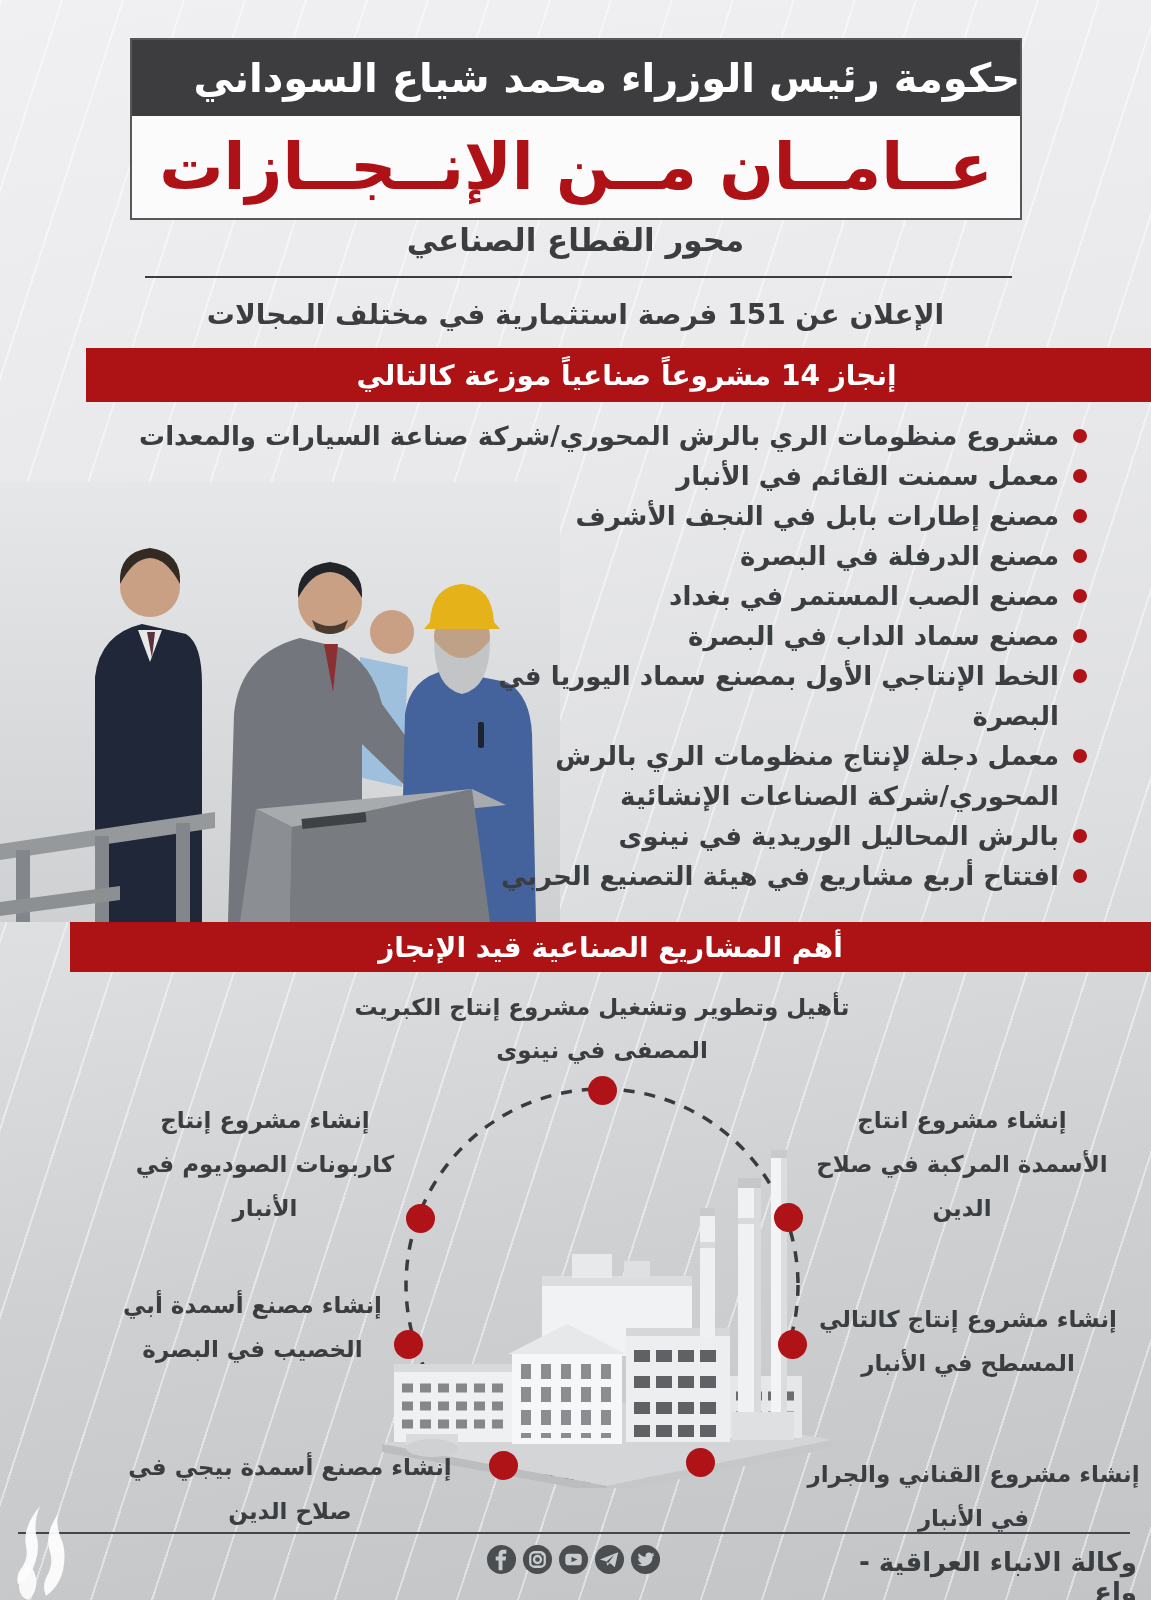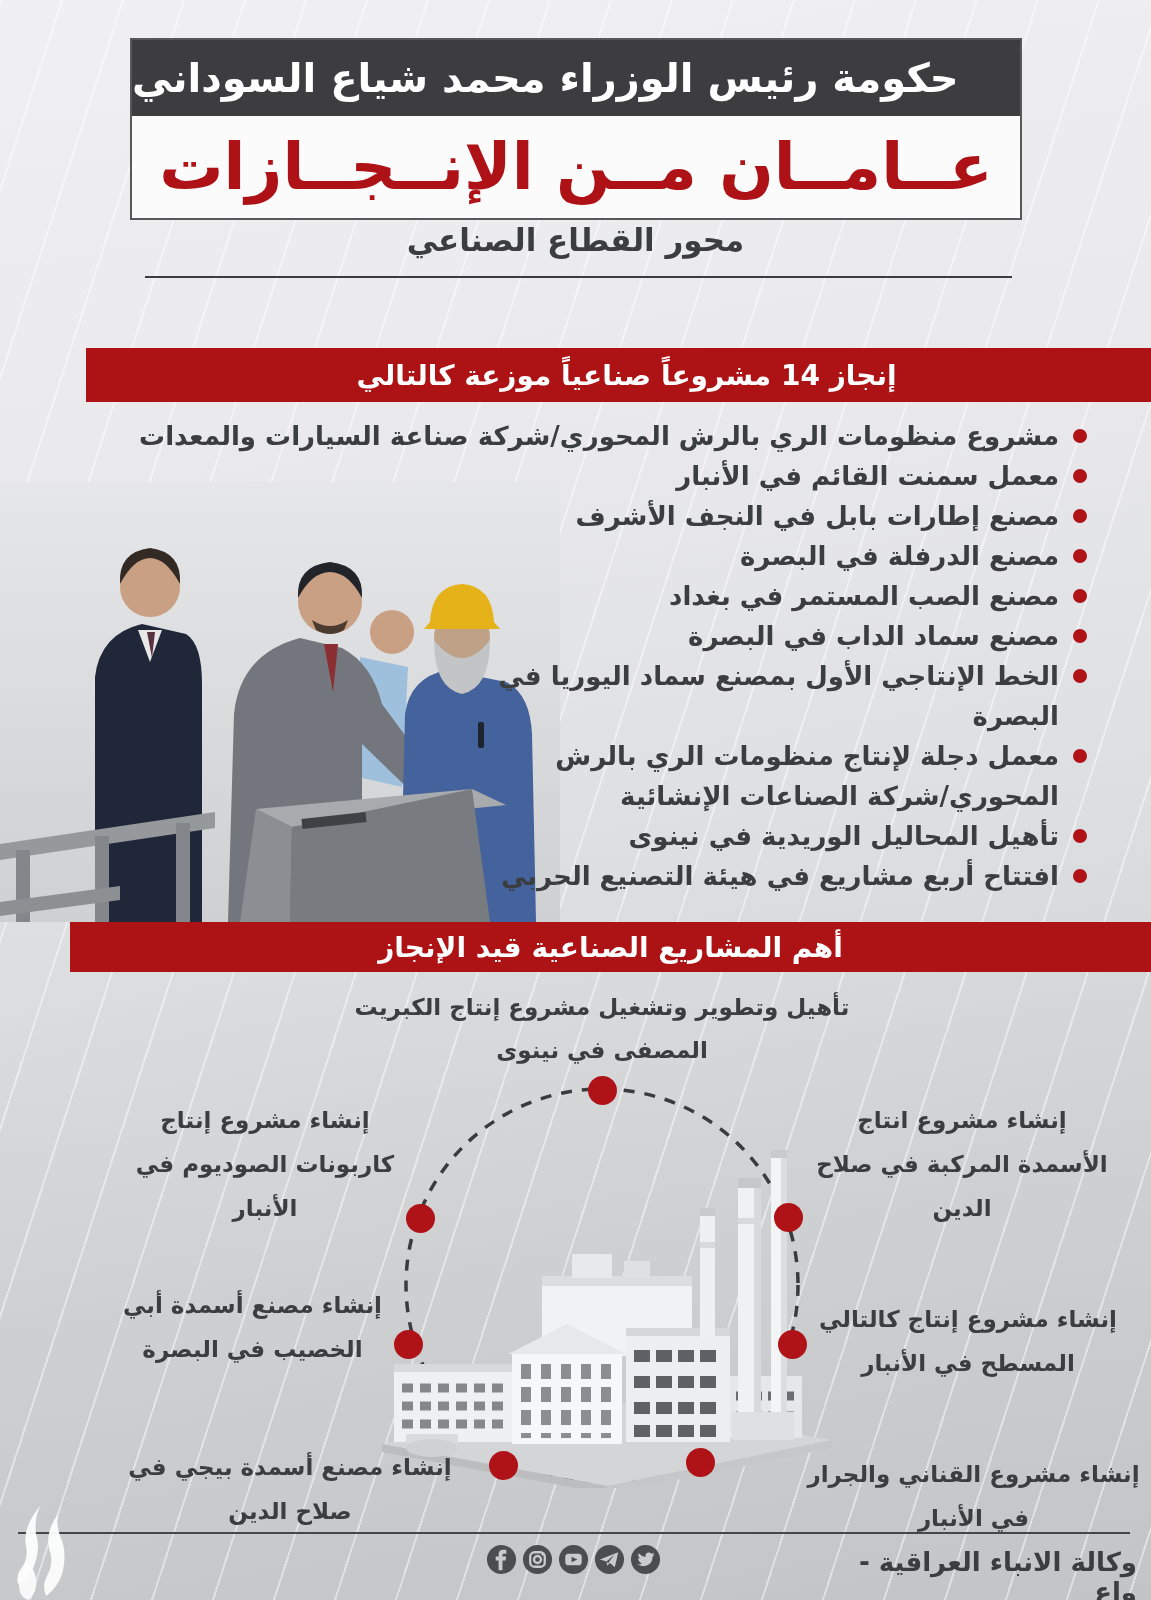--- a/index.html
+++ b/index.html
@@ -6,21 +6,21 @@
   #page{
     position:relative;width:1151px;height:1600px;overflow:hidden;
     font-family:"DejaVu Sans",sans-serif;
     background:
       repeating-linear-gradient(108deg, rgba(255,255,255,.45) 0 2px, rgba(255,255,255,0) 2px 58px),
       linear-gradient(172deg,#f0f0f2 0%,#e9e9eb 30%,#dddee0 55%,#cfd0d2 75%,#c2c4c6 100%);
   }
   .abs{position:absolute;}
   
   .header-box{left:130px;top:38px;width:888px;height:178px;border:2px solid #56585a;background:#fbfbfc;}
-  .gov-strip{height:76px;background:#3d3d3f;display:flex;align-items:center;justify-content:flex-start;}
+  .gov-strip{height:76px;background:#3d3d3f;display:flex;align-items:center;justify-content:flex-end;}
   .gov-strip span{color:#fff;font-weight:bold;font-size:40px;direction:rtl;}
   .title-area{height:102px;display:flex;align-items:center;justify-content:center;}
   .title-area span{color:#ae1116;font-weight:bold;font-size:64px;direction:rtl;}
   .subtitle{left:0;top:222px;width:1151px;text-align:center;font-size:31px;font-weight:bold;color:#3b3d3f;direction:rtl;}
   .divider{left:145px;top:276px;width:867px;height:2px;background:#3a3c3e;}
   .announcement{left:0;top:298px;width:1151px;text-align:center;font-size:28px;font-weight:bold;color:#3b3d3f;direction:rtl;}
   
   .banner{left:70px;width:1081px;background:#ad1215;display:flex;align-items:center;justify-content:center;}
   .banner span{color:#fff;font-weight:bold;font-size:28px;direction:rtl;}
   .banner1{top:348px;height:54px;margin-left:16px;}
@@ -61,20 +61,21 @@
     <div class="gov-strip">
       <span>حكومة رئيس الوزراء محمد شياع السوداني</span>
     </div>
     <div class="title-area">
       <span>عــامــان مــن الإنــجــازات</span>
     </div>
   </div>
 
   <div class="abs subtitle">محور القطاع الصناعي</div>
   <div class="abs divider"></div>
+  <div class="abs announcement">الإعلان عن 151 فرصة استثمارية في مختلف المجالات</div>
 
   <div class="abs banner banner1">
     <span>إنجاز 14 مشروعاً صناعياً موزعة كالتالي</span>
   </div>
 
   <svg class="abs photo" viewBox="0 0 560 440">
     <defs>
       <linearGradient id="pbg" x1="0" y1="0" x2="0" y2="1">
         <stop offset="0" stop-color="#e6e7e9"></stop>
           <stop offset="1" stop-color="#cfd0d2"></stop>
@@ -118,21 +119,21 @@
 
   <ul class="abs projects">
     <li><span class="dot"></span><span>مشروع منظومات الري بالرش المحوري/شركة صناعة السيارات والمعدات</span></li>
     <li><span class="dot"></span><span>معمل سمنت القائم في الأنبار</span></li>
     <li><span class="dot"></span><span>مصنع إطارات بابل في النجف الأشرف</span></li>
     <li><span class="dot"></span><span>مصنع الدرفلة في البصرة</span></li>
     <li><span class="dot"></span><span>مصنع الصب المستمر في بغداد</span></li>
     <li><span class="dot"></span><span>مصنع سماد الداب في البصرة</span></li>
     <li class="narrow"><span class="dot"></span><span>الخط الإنتاجي الأول بمصنع سماد اليوريا في البصرة</span></li>
     <li class="narrow"><span class="dot"></span><span>معمل دجلة لإنتاج منظومات الري بالرش المحوري/شركة الصناعات الإنشائية</span></li>
-    <li><span class="dot"></span><span>تأهيل المحاليل الوريدية في نينوى</span></li>
+    <li><span class="dot"></span><span>بالرش المحاليل الوريدية في نينوى</span></li>
     <li><span class="dot"></span><span>افتتاح أربع مشاريع في هيئة التصنيع الحربي</span></li>
   </ul>
 
   <div class="abs banner banner2">
     <span>أهم المشاريع الصناعية قيد الإنجاز</span>
   </div>
 
   <svg class="abs circle-svg" viewBox="0 0 420 420">
     <circle cx="210" cy="210" r="196" fill="none" stroke="#3b3b3d" stroke-width="3.5" stroke-dasharray="11 10"></circle>
   </svg>

